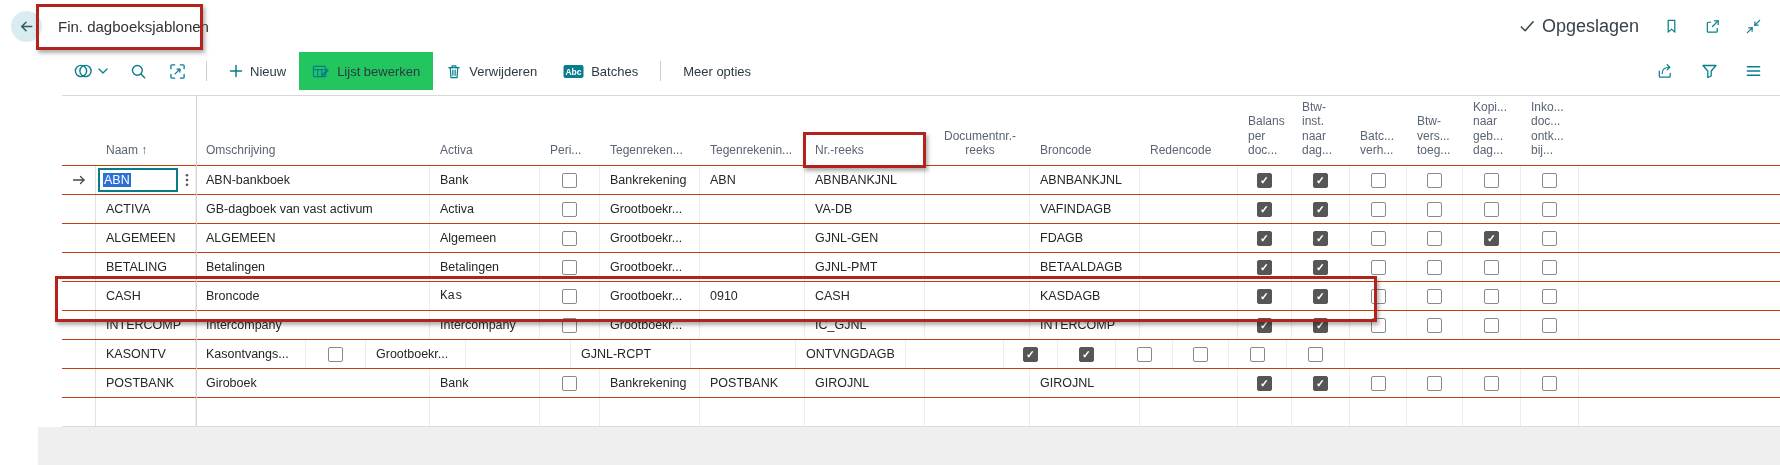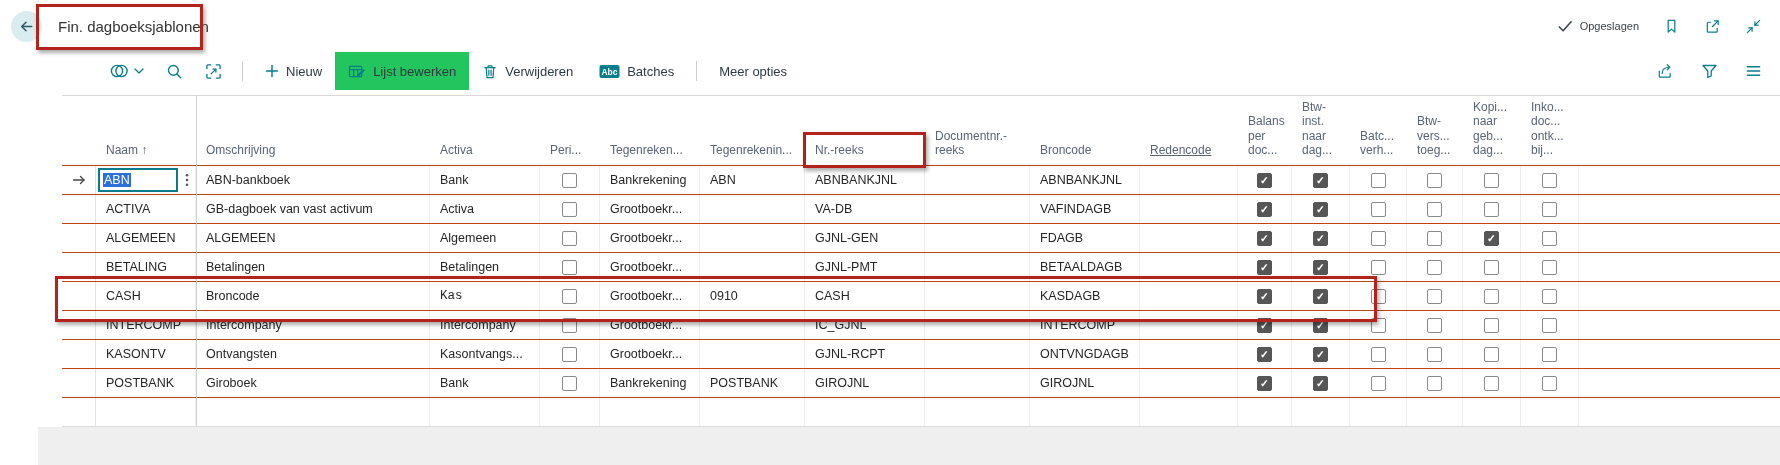--- a/index.html
+++ b/index.html
@@ -6,25 +6,25 @@
   body{width:1780px;height:465px;position:relative;background:#fff;overflow:hidden;
        font-family:"Liberation Sans",sans-serif;-webkit-font-smoothing:antialiased}
   svg{display:block}
   
   .titlebar{position:absolute;top:0;left:0;right:0;height:52px;border-bottom:1px solid #e7e7e7;
             display:flex;align-items:center;background:#fff}
   .backbtn{width:31px;height:31px;border-radius:50%;background:#d9edf0;margin-left:11px;border:none;
            display:flex;align-items:center;justify-content:center;cursor:pointer;flex:none}
   .title{margin-left:16px;font-size:15px;color:#333}
   .tb-right{position:absolute;right:18px;top:0;height:52px;display:flex;align-items:center;gap:24px}
-  .saved{display:flex;align-items:center;gap:7px;font-size:11px;color:#39424a}
+  .saved{display:flex;align-items:center;gap:7px;font-size:18px;color:#39424a}
   .iconbtn{background:none;border:none;padding:0;cursor:pointer;display:flex;align-items:center}
   
   .actionbar{position:absolute;top:52px;left:0;right:0;height:38px;display:flex;align-items:center;
-             padding-left:98px;background:#fff}
+             padding-left:62px;background:#fff}
   .ab-icon{display:flex;align-items:center;justify-content:center;padding:0 11px;height:38px;cursor:pointer;gap:4px}
   .ab-btn{display:flex;align-items:center;gap:7px;font-size:13px;color:#2c3a41;padding:0 13px;height:38px;
           cursor:pointer;border:none;background:none;font-family:inherit}
   .ab-btn.active{background:#22c55e}
   .ab-divider{width:1px;height:20px;background:#ccc;margin:0 9px;flex:none}
   .ab-right{position:absolute;right:18px;top:52px;height:38px;display:flex;gap:27px;align-items:center}
   
   .tablewrap{position:absolute;top:95px;left:62px;width:1718px}
   .thead{display:flex;align-items:flex-end;height:70px;border-top:1px solid #d9d9d9;box-sizing:border-box}
   .hcell{box-sizing:border-box;padding:0 5px 7px 10px;font-size:12px;line-height:1.22;color:#5a6474;
@@ -186,24 +186,24 @@
 <div class="tablewrap">
   <div class="thead" id="thead">
       <div class="hcell" style="width: 34px;"></div>
       <div class="hcell" style="width: 100px;">Naam ↑</div>
       <div class="hcell" style="width: 234px;">Omschrijving</div>
       <div class="hcell" style="width: 110px;">Activa</div>
       <div class="hcell" style="width: 60px;">Peri...</div>
       <div class="hcell" style="width: 100px;">Tegenreken...</div>
       <div class="hcell" style="width: 105px;">Tegenrekenin...</div>
       <div class="hcell" style="width: 120px;">Nr.-reeks</div>
-      <div class="hcell" style="width: 105px;">Documentnr.-
+      <div class="hcell" style="width: 105px; text-align: center;">Documentnr.-
 reeks</div>
       <div class="hcell" style="width: 110px;">Broncode</div>
-      <div class="hcell" style="width: 98px; text-decoration: underline;">Redencode</div>
+      <div class="hcell" style="width: 98px;">Redencode</div>
       <div class="hcell" style="width: 54px;">Balans
 per
 doc...</div>
       <div class="hcell" style="width: 58px;">Btw-
 inst.
 naar
 dag...</div>
       <div class="hcell" style="width: 57px;">Batc...
 verh...</div>
       <div class="hcell" style="width: 56px;">Btw-
@@ -436,21 +436,20 @@
           <span class="checkbox"></span>
         </div>
         <div class="cell cb" style="width: 58px;">
           <span class="checkbox"></span>
         </div>
         <div class="cell filler" style="width: 201px;"></div>
       </div>
       <div class="trow">
         <div class="cell gutter" style="width: 34px;"></div>
         <div class="cell" style="width: 100px;">KASONTV</div>
-        <div class="cell" style="width: 234px;">Ontvangsten</div>
         <div class="cell" style="width: 110px;">Kasontvangs...</div>
         <div class="cell cb" style="width: 60px;">
           <span class="checkbox"></span>
         </div>
         <div class="cell" style="width: 100px;">Grootboekr...</div>
         <div class="cell" style="width: 105px;"></div>
         <div class="cell" style="width: 120px;">GJNL-RCPT</div>
         <div class="cell" style="width: 105px;"></div>
         <div class="cell" style="width: 110px;">ONTVNGDAGB</div>
         <div class="cell" style="width: 98px;"></div>

